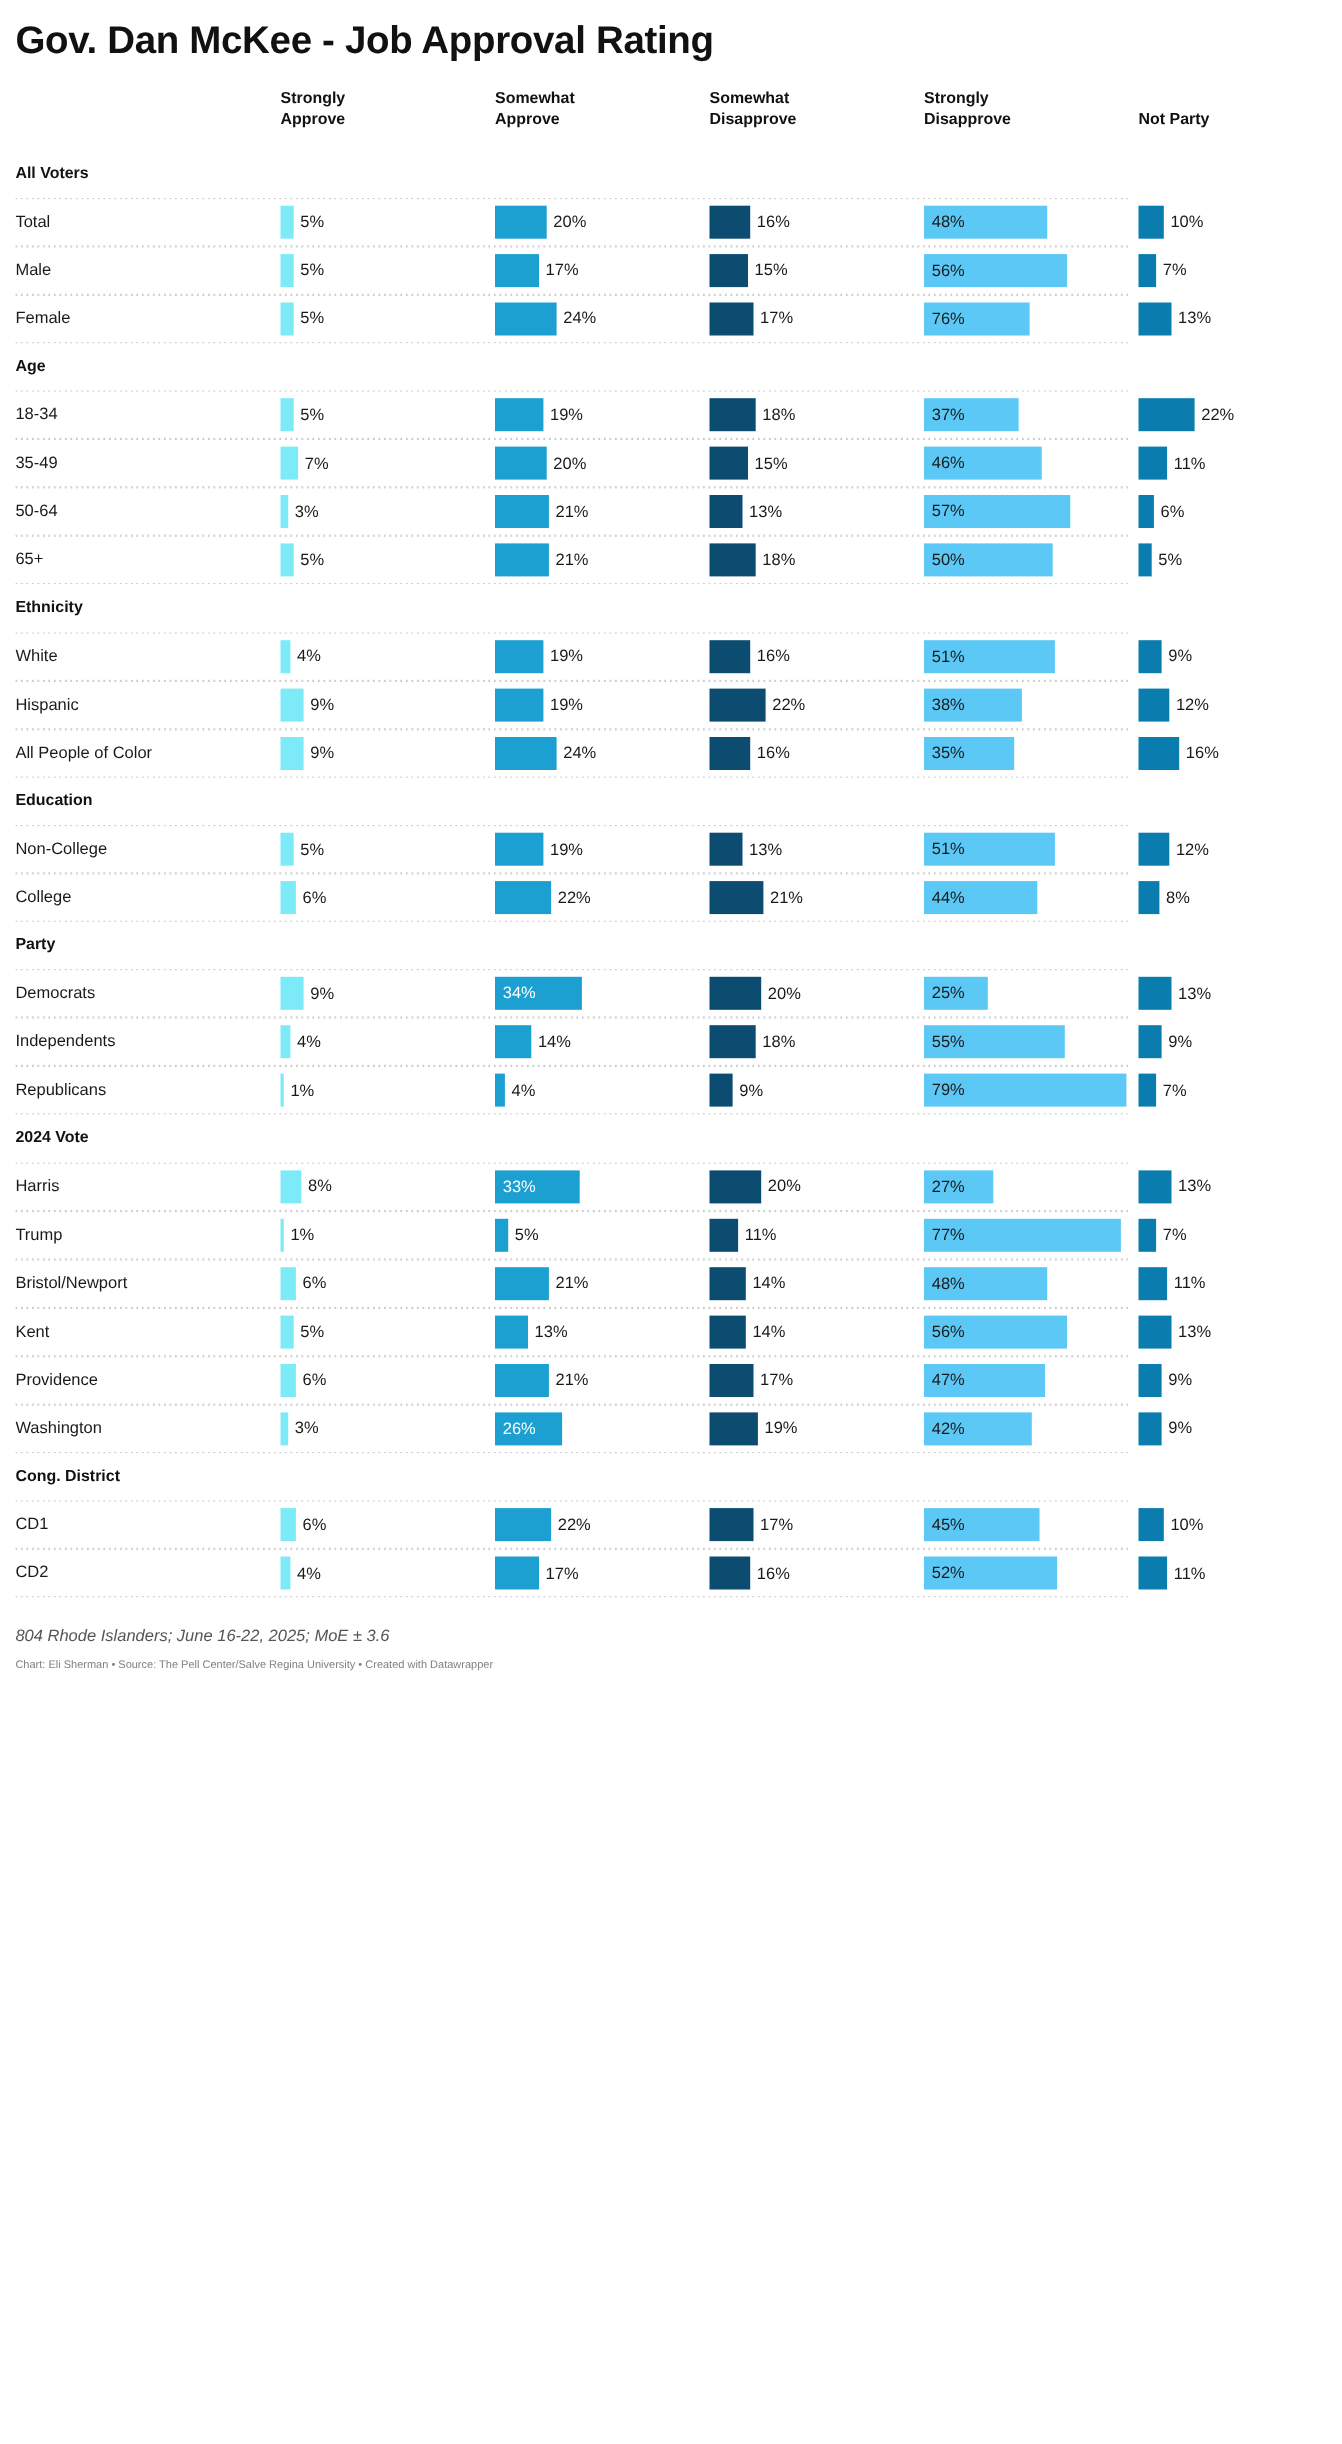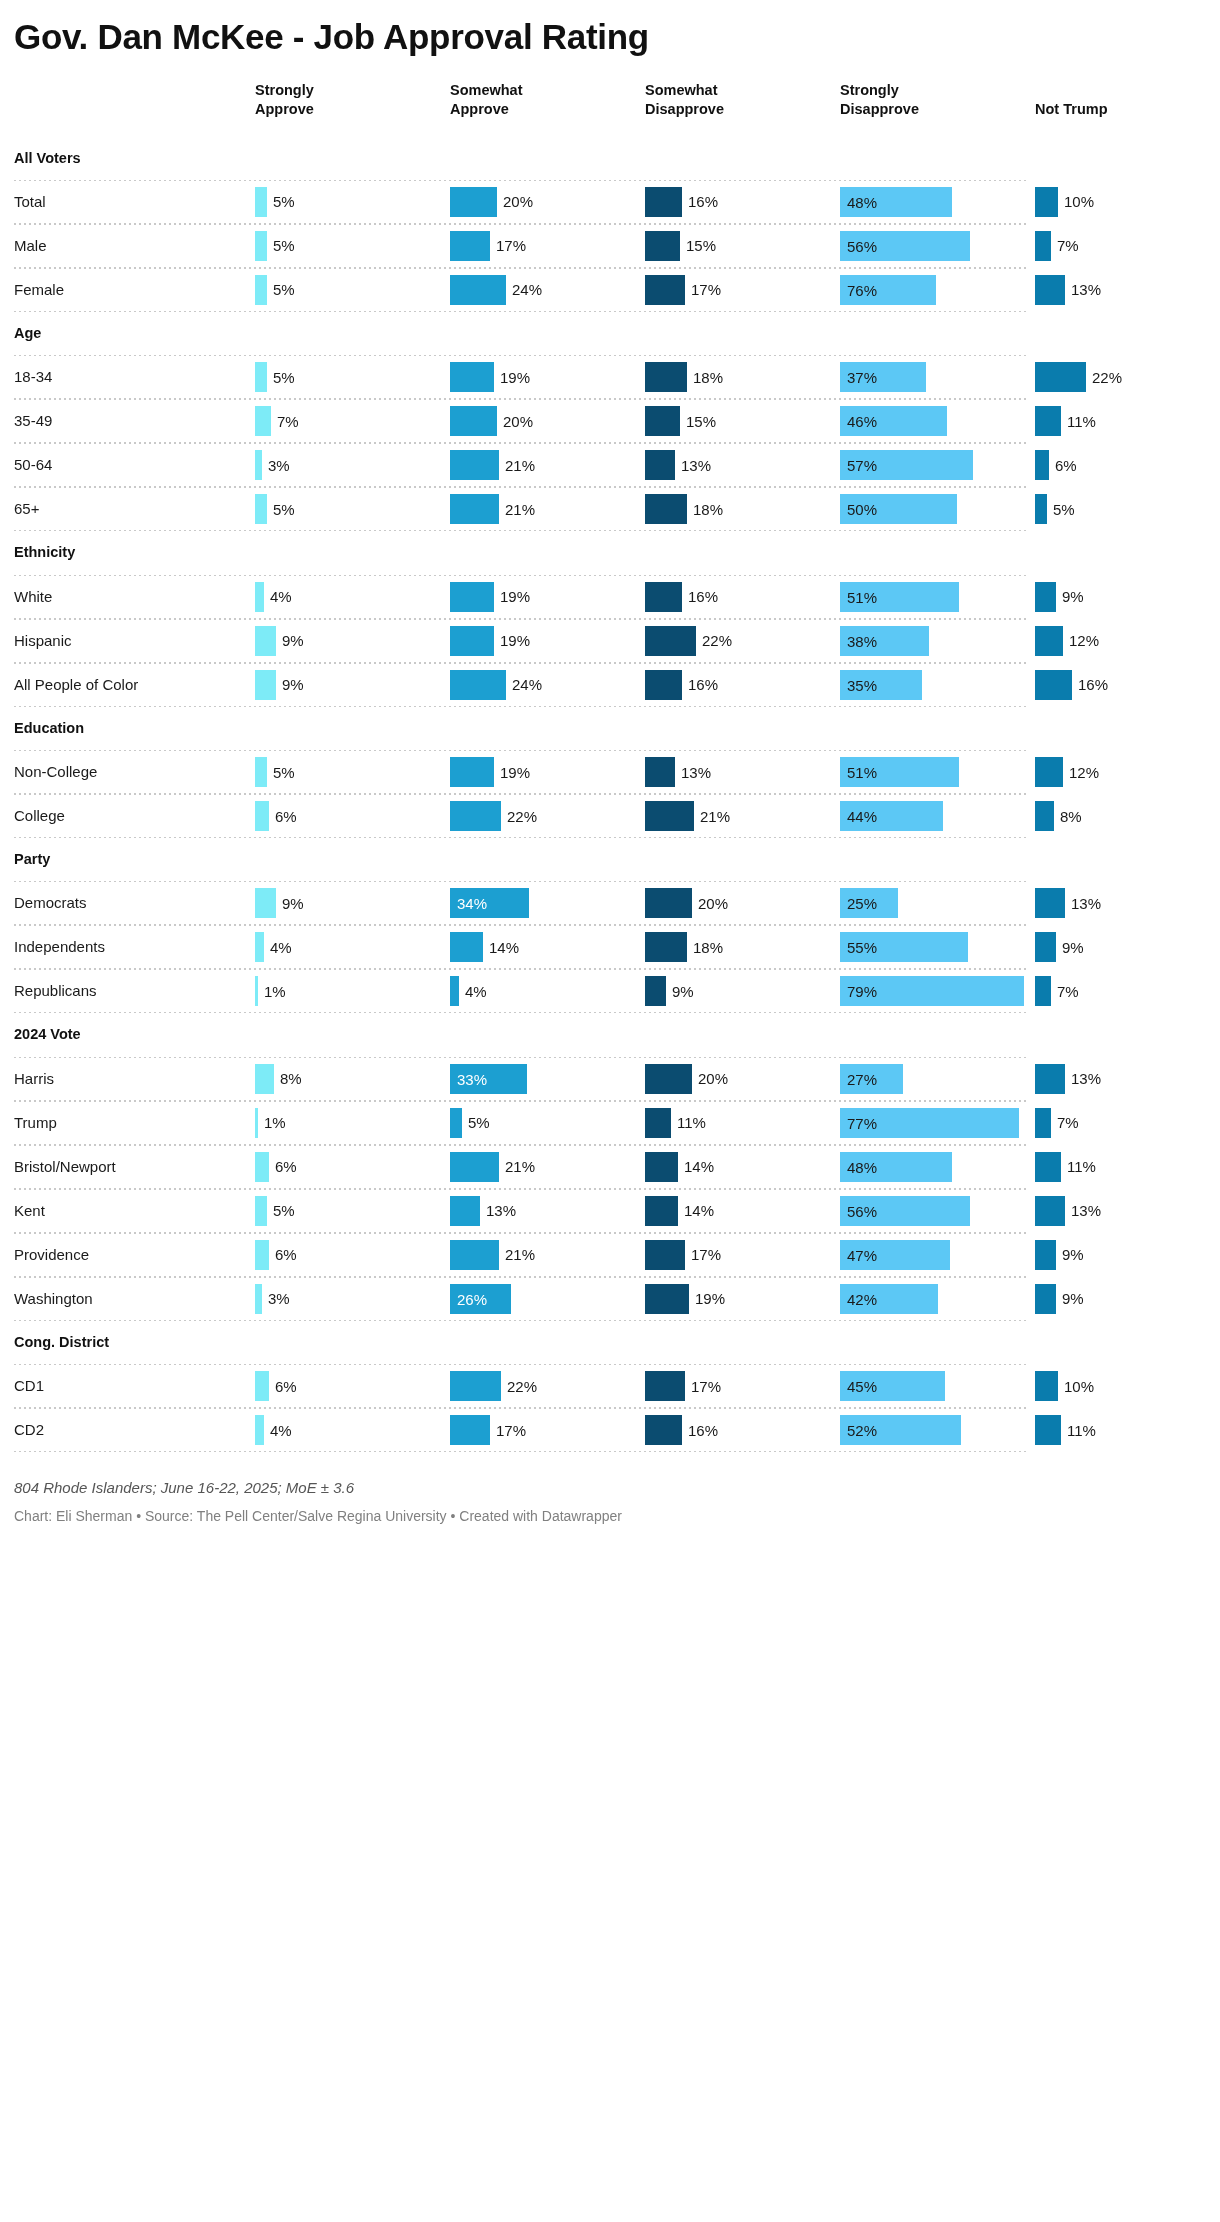--- a/index.html
+++ b/index.html
@@ -118,21 +118,21 @@
     padding-top:26px;
   }
   .footer-note{
     font-size:15px;
     font-style:italic;
     color:#555555;
     margin-bottom:9px;
     line-height:1.3;
   }
   .footer-credit{
-    font-size:14px;
+    font-size:10px;
     color:#808080;
     line-height:1.3;
   }
 </style>
 </head>
 <body>
 
 <div class="chart-root">
 
   <h1 class="chart-title">Gov. Dan McKee - Job Approval Rating</h1>
@@ -140,21 +140,21 @@
   <div class="header-row">
     <div class="label-col"></div>
     <div class="bar-col col-head">Strongly
 Approve</div>
     <div class="bar-col col-head">Somewhat
 Approve</div>
     <div class="bar-col col-head">Somewhat
 Disapprove</div>
     <div class="bar-col col-head">Strongly
 Disapprove</div>
-    <div class="bar-col last col-head">Not Trump</div>
+    <div class="bar-col last col-head">Not Party</div>
   </div>
 
   <div id="table-body">
       <div class="group-head">All Voters</div>
       <div class="row">
         <div class="label-col row-label">Total</div>
         <div class="bar-col">
           <div class="barwrap">
             <div class="bar" style="width: 12px; background: rgb(125, 235, 247);"></div>
             <span class="bar-val">5%</span>

